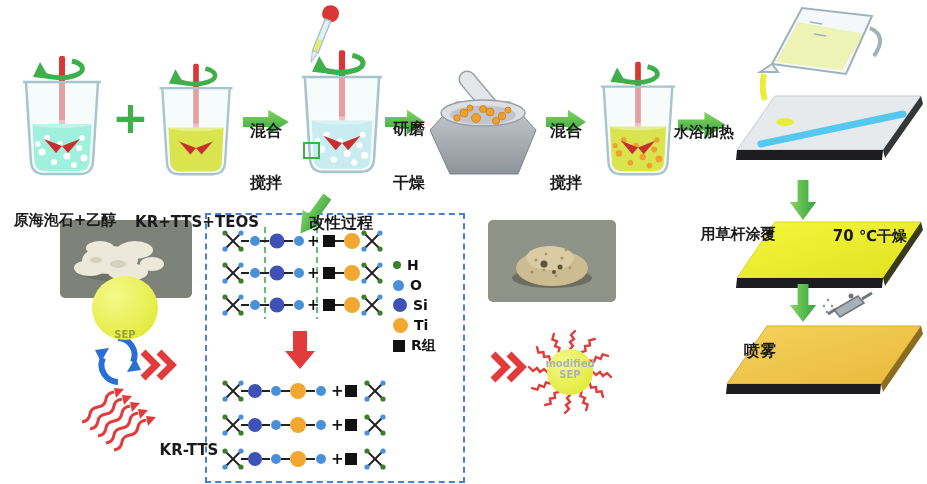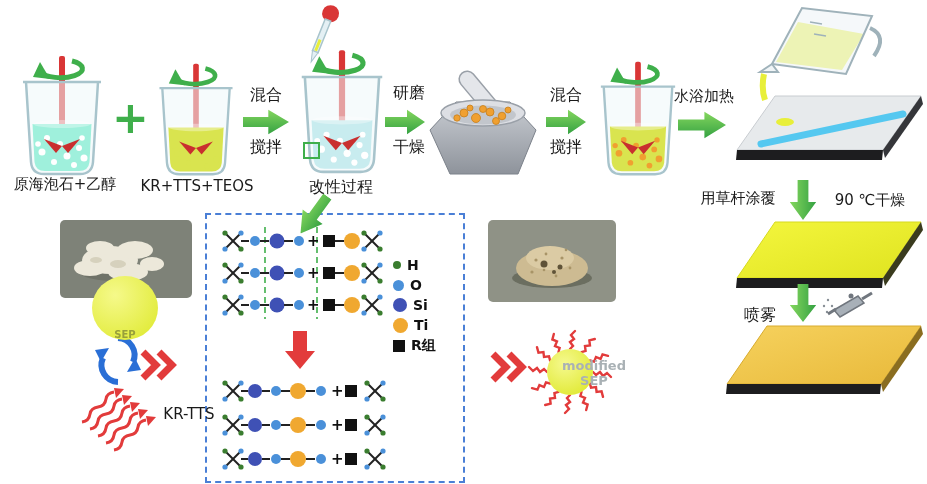--- a/index.html
+++ b/index.html
@@ -1,40 +1,40 @@
 <!DOCTYPE html>
 <html><head>
 <meta charset="utf-8">
 <style>
   html,body{margin:0;padding:0;background:#ffffff;}
   .canvas{position:relative;width:927px;height:484px;background:#ffffff;overflow:hidden;
           font-family:"DejaVu Sans","Liberation Sans",sans-serif;}
   .abs{position:absolute;}
-  .lbl{position:absolute;font-weight:400;color:#1a1a1a;text-align:center;line-height:1.15;z-index:6;}
+  .lbl{position:absolute;font-weight:700;color:#1a1a1a;text-align:center;line-height:1.15;z-index:6;margin-top:36px;}
   .arrow-right{position:absolute;background:linear-gradient(180deg,#8ada60,#2f9e40);
                clip-path:polygon(0 32%,55% 32%,55% 6%,100% 50%,55% 94%,55% 68%,0 68%);z-index:4;}
   .arrow-down{position:absolute;background:linear-gradient(90deg,#8ada60,#2f9e40);
               clip-path:polygon(32% 0,68% 0,68% 55%,94% 55%,50% 100%,6% 55%,32% 55%);z-index:4;}
   .plus-main{position:absolute;font-size:44px;font-weight:700;color:#3faf4b;z-index:6;}
   .dashed-box{position:absolute;left:205px;top:213px;width:256px;height:266px;
               border:2px dashed #4a7fd6;background:#ffffff;z-index:3;}
   .legend{position:absolute;left:186px;top:38px;}
   .legend .li{display:flex;align-items:center;font-weight:700;font-size:14px;color:#111;margin:4px 0;}
   .dot{display:inline-block;border-radius:50%;margin-right:6px;}
   .dot-h{width:8px;height:8px;background:#3a7d2f;}
   .dot-o{width:11px;height:11px;background:#4a90d9;}
   .dot-si{width:14px;height:14px;background:#3f51b5;}
   .dot-ti{width:15px;height:15px;background:#f0a830;}
   .dot-r{width:12px;height:12px;background:#111;border-radius:0;}
   .green-square{position:absolute;left:303px;top:142px;width:13px;height:13px;border:2px solid #3faf4b;z-index:5;}
   .sep-circle{position:absolute;left:92px;top:276px;width:66px;height:64px;border-radius:50%;
               background:radial-gradient(circle at 35% 30%,#f5f98a,#dde829);z-index:4;
               display:flex;align-items:flex-end;justify-content:center;font-size:10px;color:#98a03a;font-weight:700;}
-  .sun-text{position:absolute;left:534px;top:358px;width:72px;font-size:13px;color:#a9b1b5;
-            font-weight:700;text-align:center;z-index:6;margin-left:24px;}
+  .sun-text{position:absolute;left:534px;top:358px;width:72px;font-size:10px;color:#a9b1b5;
+            font-weight:700;text-align:center;z-index:6;}
   svg{overflow:visible;}
   .bond{stroke:#222;stroke-width:2;}
   .plus{font-size:15px;font-weight:700;fill:#111;}
 </style>
 </head>
 <body>
 
 <div class="canvas">
 
   <svg width="0" height="0" style="position:absolute">
@@ -167,21 +167,21 @@
   <svg class="abs" style="left:733px;top:92px" width="192" height="86" viewBox="0 0 192 86">
     <polygon points="42,4 188,4 150,58 4,58" fill="#e7eaec" stroke="#c8ccd0" stroke-width="1"></polygon>
     <polygon points="150,58 188,4 190,12 152,66" fill="#35363a"></polygon>
     <polygon points="4,58 150,58 149,68 3,68" fill="#1d1d1f"></polygon>
     <ellipse cx="52" cy="30" rx="9" ry="4" fill="#e8ef3a"></ellipse>
     <line x1="28" y1="52" x2="170" y2="22" stroke="#55c8f0" stroke-width="7" stroke-linecap="round"></line>
   </svg>
 
   <div class="lbl" style="left:690px;top:190px;width:96px;font-size:15px">用草杆涂覆</div>
   <div class="arrow-down" style="left:788px;top:180px;width:30px;height:40px"></div>
-  <div class="lbl" style="left:824px;top:192px;width:92px;font-size:15px">90 ℃干燥</div>
+  <div class="lbl" style="left:824px;top:192px;width:92px;font-size:15px">70 ℃干燥</div>
 
   <svg class="abs" style="left:733px;top:218px" width="192" height="84" viewBox="0 0 192 84">
     <defs>
         <linearGradient id="yg" x1="0" y1="0" x2="1" y2="1">
       <stop offset="0" stop-color="#f4f63e"></stop>
           <stop offset="1" stop-color="#dfe31f"></stop>
         </linearGradient>
       </defs>
     <polygon points="42,4 188,4 150,60 4,60" fill="url(#yg)" stroke="#d6d91f" stroke-width="1"></polygon>
     <polygon points="150,60 188,4 190,12 152,68" fill="#3a3b1e"></polygon>

